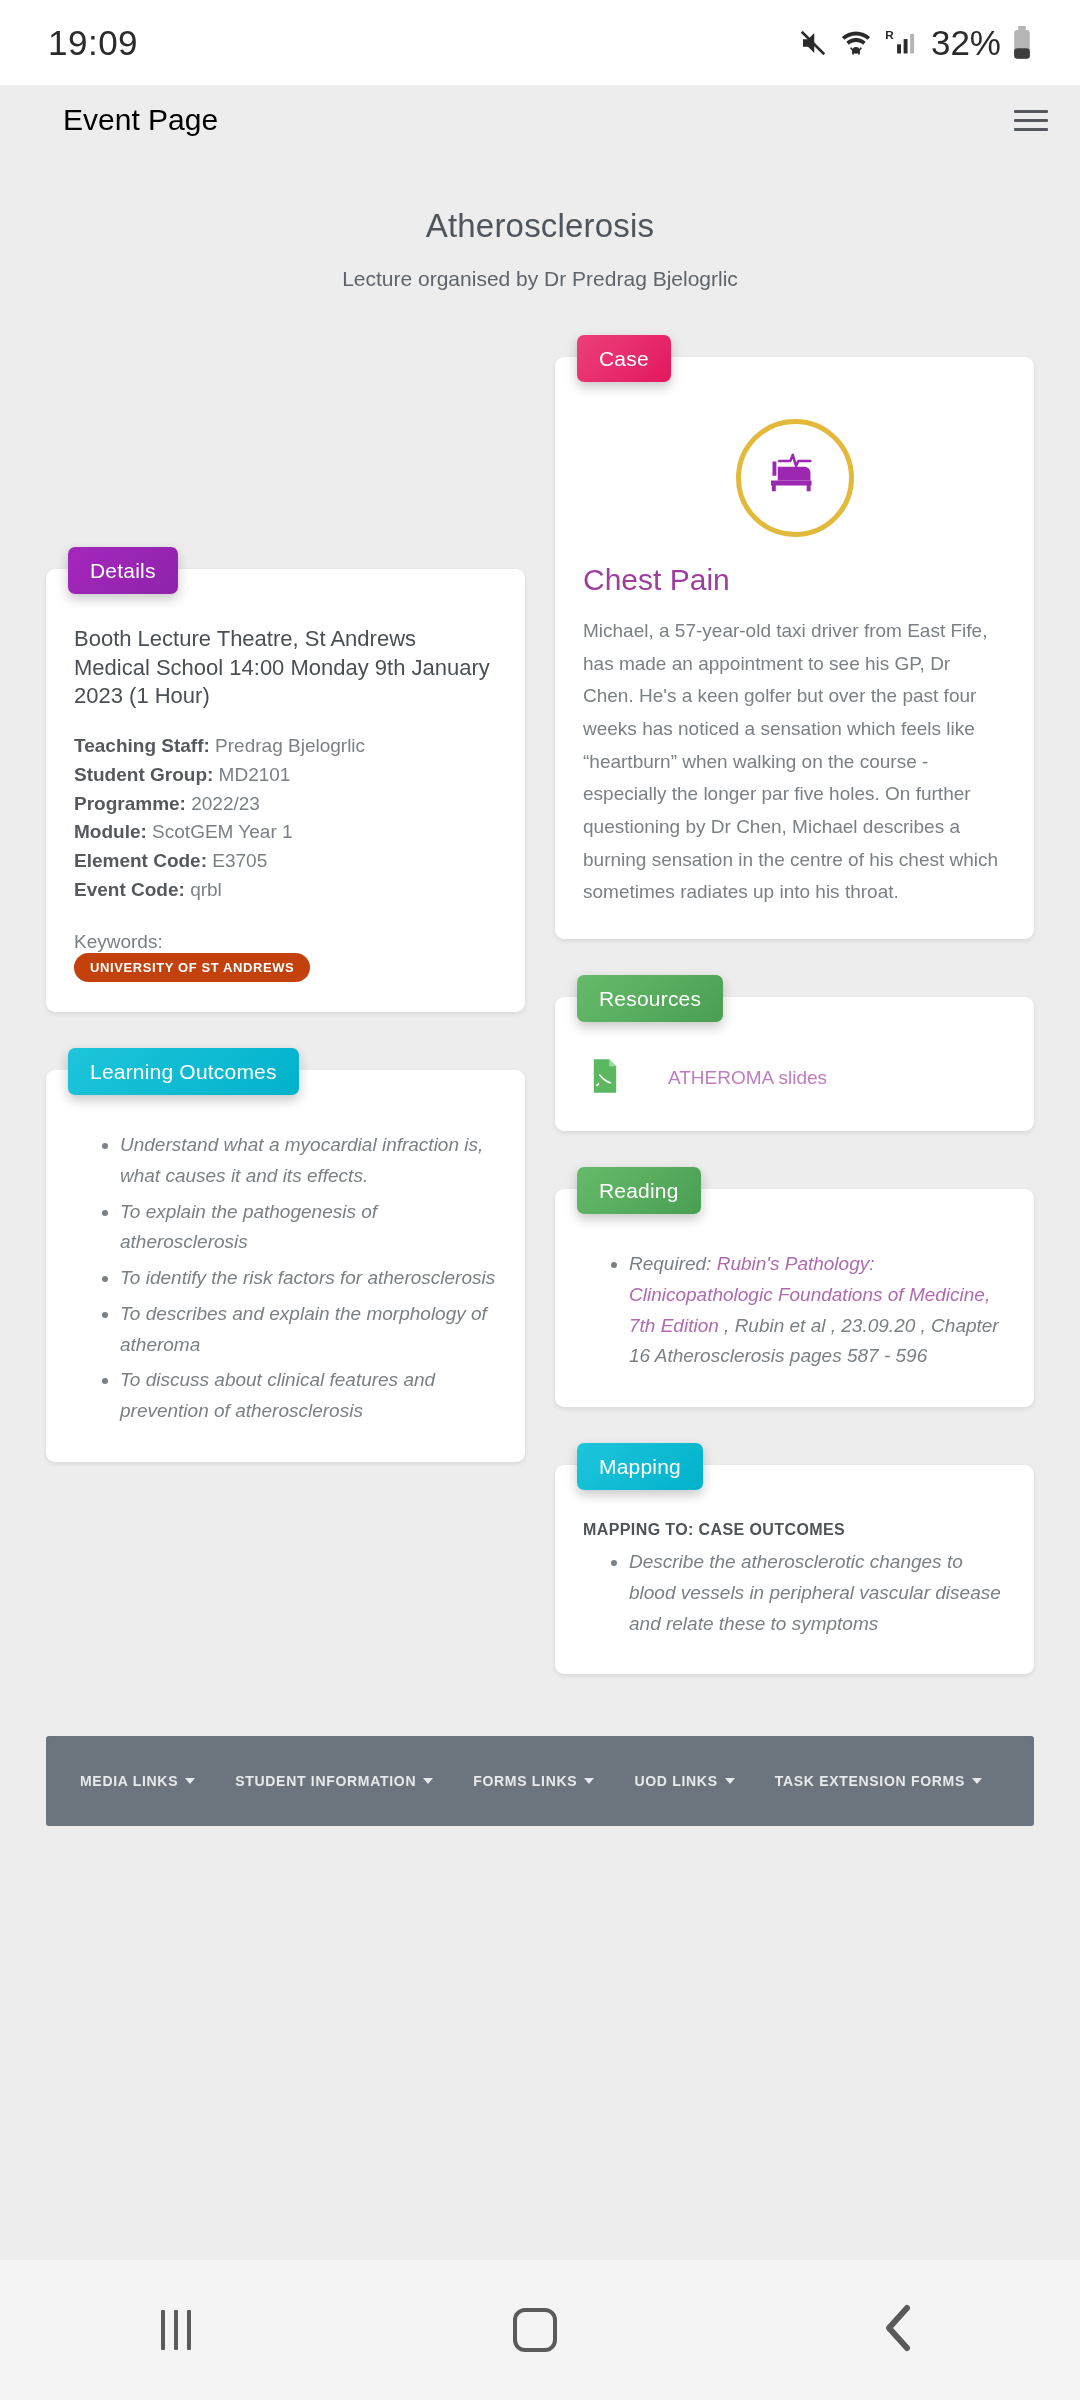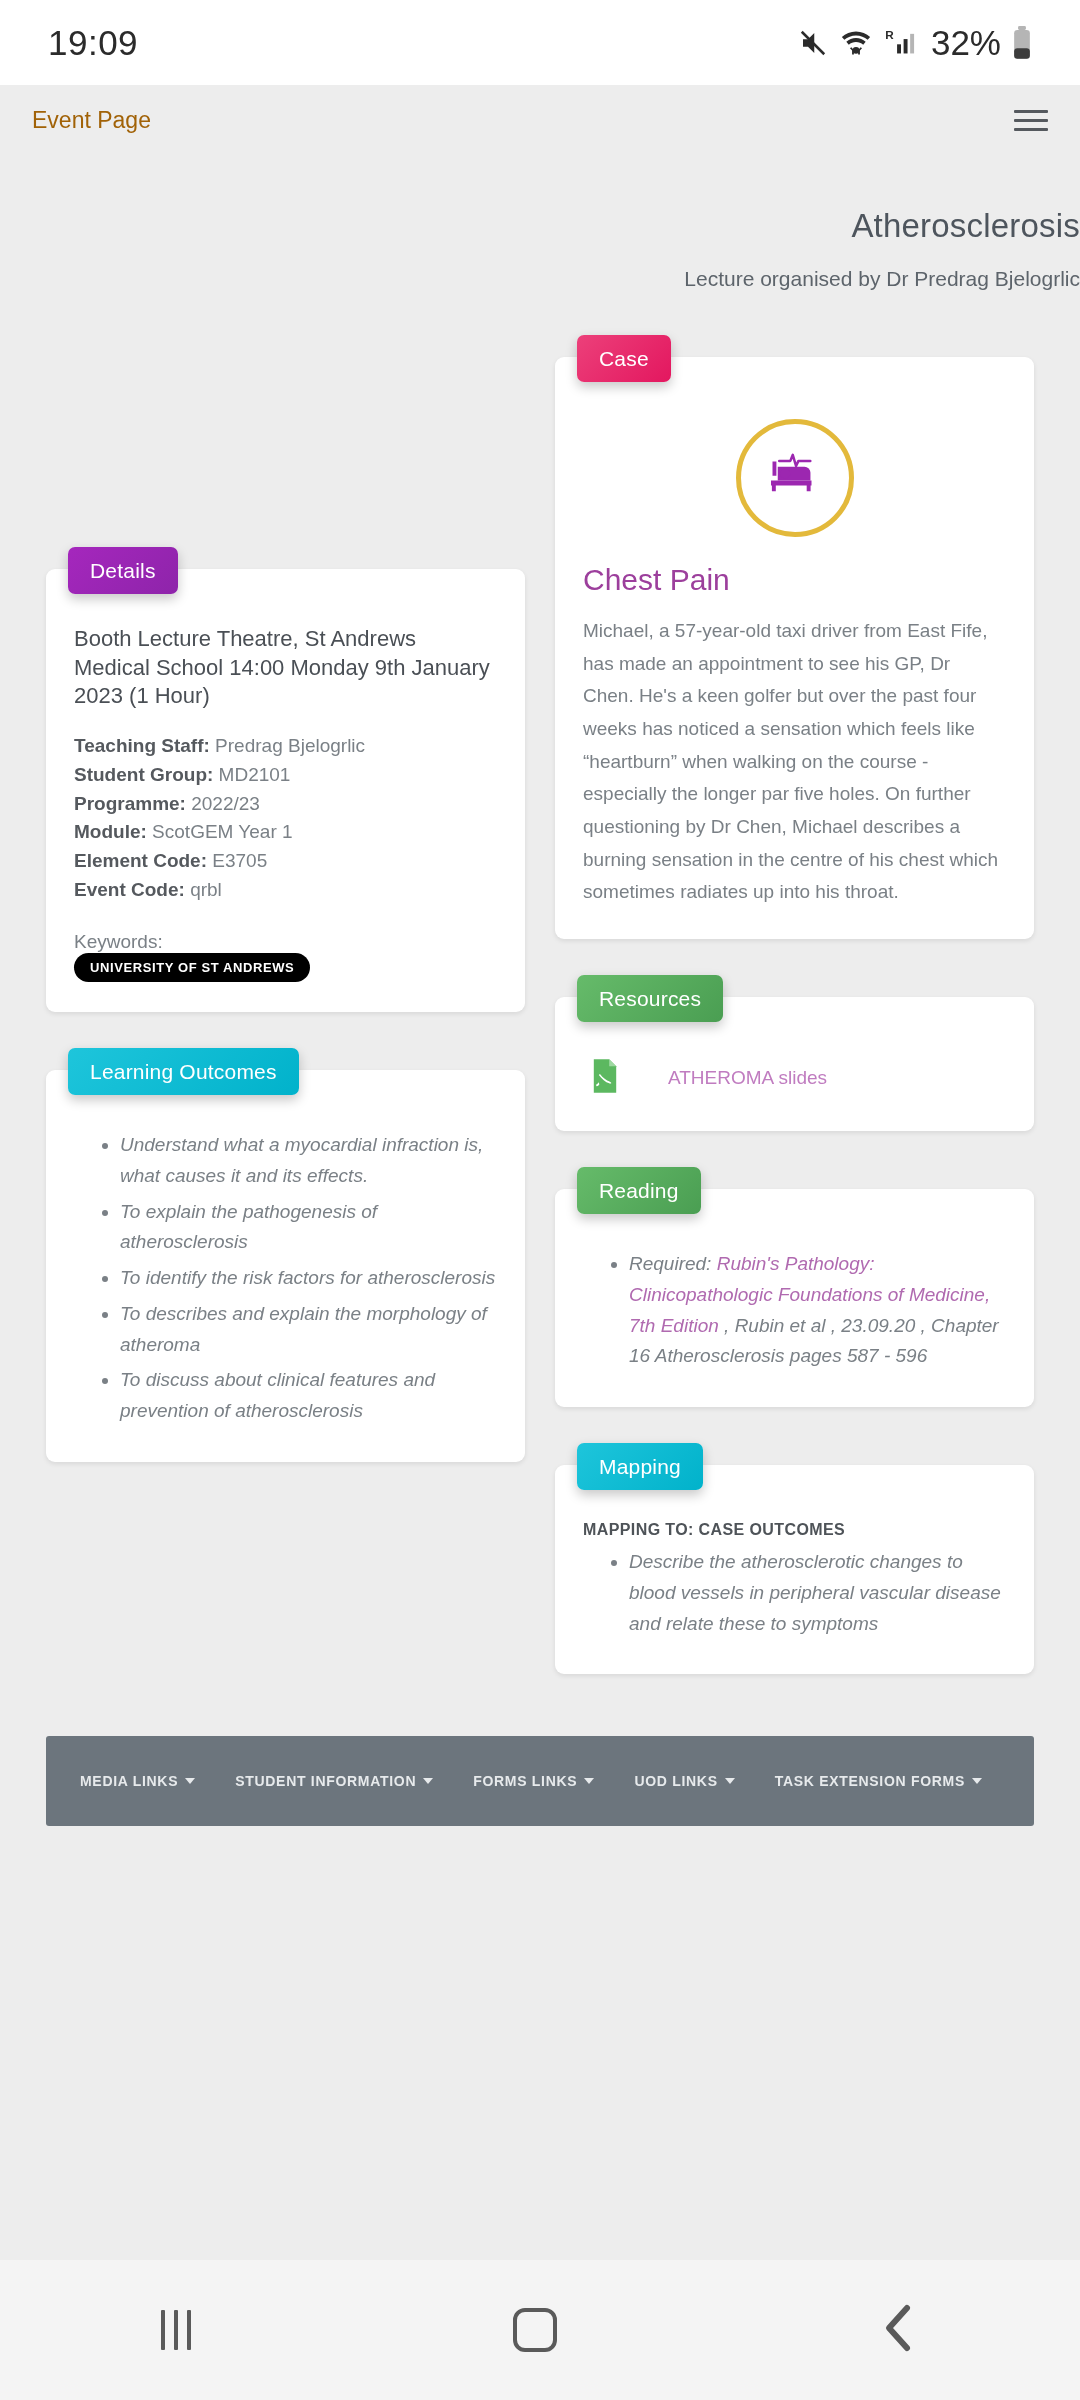--- a/index.html
+++ b/index.html
@@ -19,26 +19,26 @@
   .status-time{ font-size:35px; color:#2b2b2b; letter-spacing:.5px; }
   .status-icons{ display:flex; align-items:center; gap:11px; }
   .status-icons svg{ display:block; }
   .battery-pct{ font-size:35px; color:#2b2b2b; margin-left:2px; }
 
   
   .appbar{
     height:70px; background:#ededed; display:flex; align-items:center;
     justify-content:space-between; padding:0 32px;
   }
-  .appbar-title{ font-size:23px; color:#a16207; }
+  .appbar-title{ font-size:30px; color:#000000;margin-left:31px; }
   .hamburger{ width:34px; display:flex; flex-direction:column; gap:6px; cursor:pointer; }
   .hamburger i{ display:block; height:3px; background:#55595e; border-radius:1px; }
 
   
-  .page-head{ text-align:right; padding:52px 0 0; }
+  .page-head{ text-align:center; padding:52px 0 0; }
   .page-title{ font-size:33px; font-weight:400; color:#4e555d; letter-spacing:.2px; }
   .page-sub{ font-size:21px; color:#5d646b; margin-top:22px; }
 
   
   .columns{
     display:flex; gap:30px; padding:44px 46px 0; align-items:center;
   }
   .col{ flex:1; display:flex; flex-direction:column; gap:36px; }
 
   
@@ -65,21 +65,21 @@
   .detail-head{
     font-size:22px; line-height:1.28; color:#4a4f55; font-weight:400;
     margin-bottom:22px;
   }
   .meta-list{ list-style:none; }
   .meta-list li{ font-size:19px; line-height:1.52; color:#7a8086; }
   .meta-list li b{ color:#55595e; font-weight:700; }
   .kw-label{ font-size:19px; color:#7a8086; margin-top:26px; }
   .kw-pill{
     display:inline-block; margin-top:0;
-    background:#000000; color:#fff; border-radius:20px;
+    background:#c2410c; color:#fff; border-radius:20px;
     padding:7px 16px; font-size:13px; font-weight:700; letter-spacing:.6px;
   }
 
   
   .bul{ list-style:disc; padding-left:46px; margin:4px 0 0; }
   .bul li{ font-size:19px; line-height:1.62; color:#7a8086; margin-bottom:5px;font-style:italic; }
 
   
   .case-icon-wrap{ display:flex; justify-content:center; margin:6px 0 26px; }
   .case-circle{

